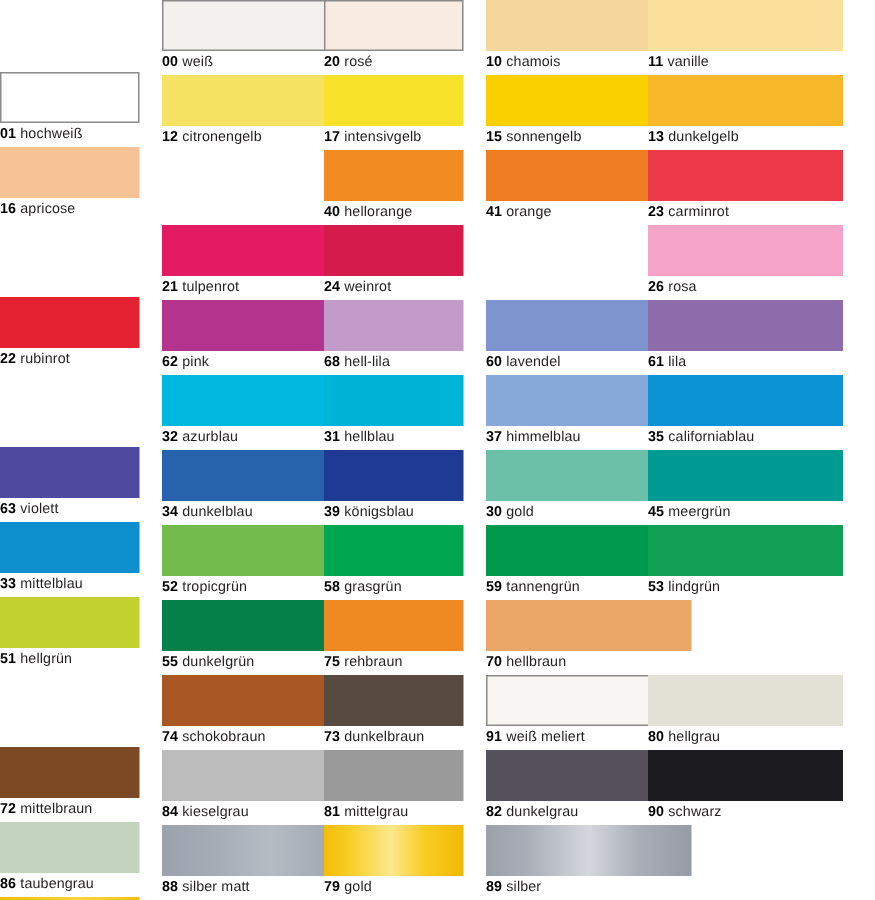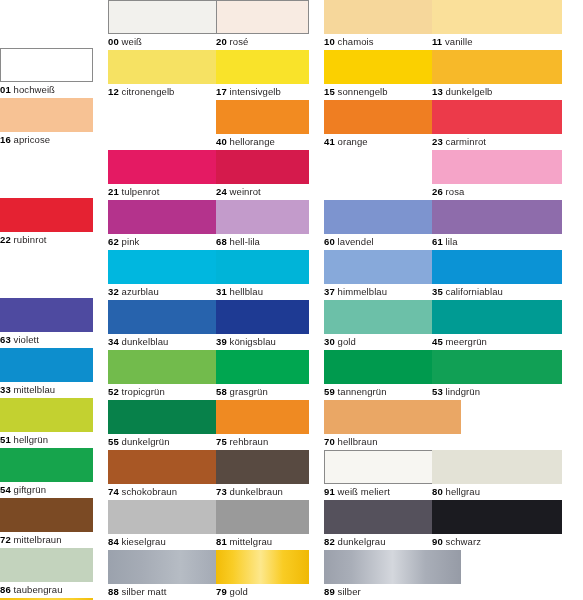--- a/index.html
+++ b/index.html
@@ -226,24 +226,20 @@
       <div class="swatch-cell col-3">
         <div class="swatch-chip" style="background: rgb(0, 154, 78);"></div>
         <div class="swatch-label"><span class="swatch-code">59</span>&nbsp;<span class="swatch-name">tannengrün</span></div>
       </div>
       <div class="swatch-cell col-4 wide">
         <div class="swatch-chip" style="background: rgb(17, 160, 85);"></div>
         <div class="swatch-label"><span class="swatch-code">53</span>&nbsp;<span class="swatch-name">lindgrün</span></div>
       </div>
     </div>
     <div class="swatch-row">
-      <div class="swatch-cell col-0">
-        <div class="swatch-chip" style="background: rgb(22, 164, 76);"></div>
-        <div class="swatch-label"><span class="swatch-code">54</span>&nbsp;<span class="swatch-name">giftgrün</span></div>
-      </div>
       <div class="swatch-cell col-1">
         <div class="swatch-chip" style="background: rgb(7, 129, 74);"></div>
         <div class="swatch-label"><span class="swatch-code">55</span>&nbsp;<span class="swatch-name">dunkelgrün</span></div>
       </div>
       <div class="swatch-cell col-2">
         <div class="swatch-chip" style="background: rgb(239, 138, 34);"></div>
         <div class="swatch-label"><span class="swatch-code">75</span>&nbsp;<span class="swatch-name">rehbraun</span></div>
       </div>
       <div class="swatch-cell col-3">
         <div class="swatch-chip" style="background: rgb(234, 167, 101);"></div>

